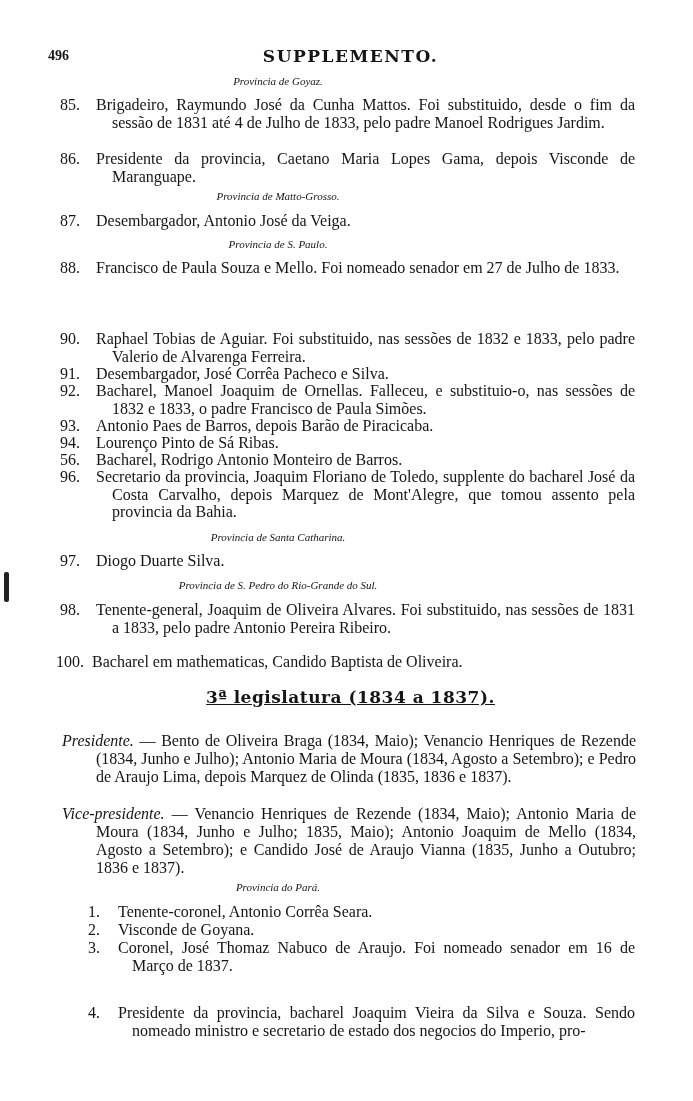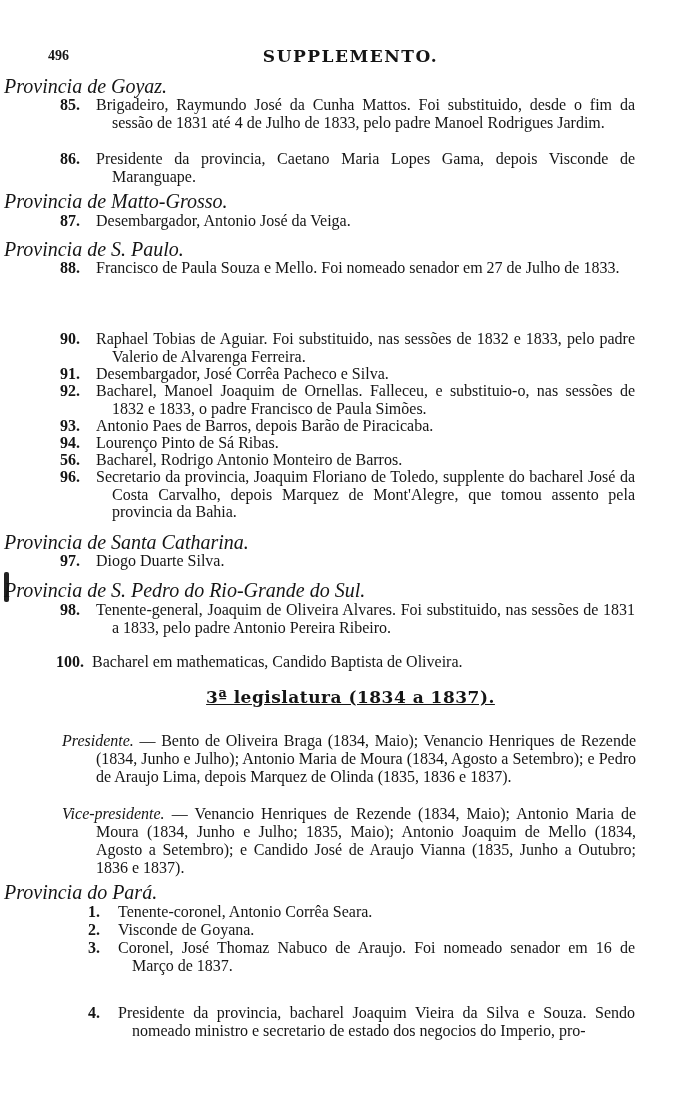--- a/index.html
+++ b/index.html
@@ -9,25 +9,25 @@
     color: #151515;
   }
   .page { position: absolute; left: 4px; top: 0; width: 693px; height: 1101px; }
   .header { position: absolute; top: 46px; left: 0; width: 693px; height: 24px; }
   .page-number { position: absolute; left: 44px; top: 2px; font-size: 14px; font-weight: bold; }
   .running-title {
     position: absolute; left: 0; width: 693px; text-align: center; top: 0;
     font-family: "DejaVu Serif", serif; font-weight: bold; font-size: 17px; letter-spacing: 1.5px;
   }
   .section-heading {
-    position: absolute; left: 0; width: 548px; 
-    font-style: italic; font-size: 20px;
+    position: absolute; left: 0; width: 548px; text-align: center;
+    font-style: italic; font-size: 11px;
   }
   .entry { position: absolute; left: 56px; width: 575px; font-size: 16px; line-height: 17.5px; }
-  .entry .num { position: absolute; left: 0; top: 0; font-weight: bold; width: 34px; }
+  .entry .num { position: absolute; left: 0; top: 0; font-weight: normal; width: 34px; }
   .entry .text { display: block; padding-left: 52px; text-indent: -16px; text-align: justify; font-family: "Liberation Serif", serif; }
   .entry.sub { left: 84px; width: 547px; }
   .entry.sub .text { padding-left: 44px; text-indent: -14px; }
   .leg-title {
     position: absolute; left: 0; width: 693px; text-align: center; top: 687px;
     font-family: "DejaVu Serif", serif; font-weight: bold; font-size: 17px; letter-spacing: 0.5px; text-decoration: underline;
   }
   .para { position: absolute; left: 58px; width: 574px; font-size: 16px; line-height: 18px; text-align: justify; }
   .para .lead { font-style: italic; }
   .para .body { }

